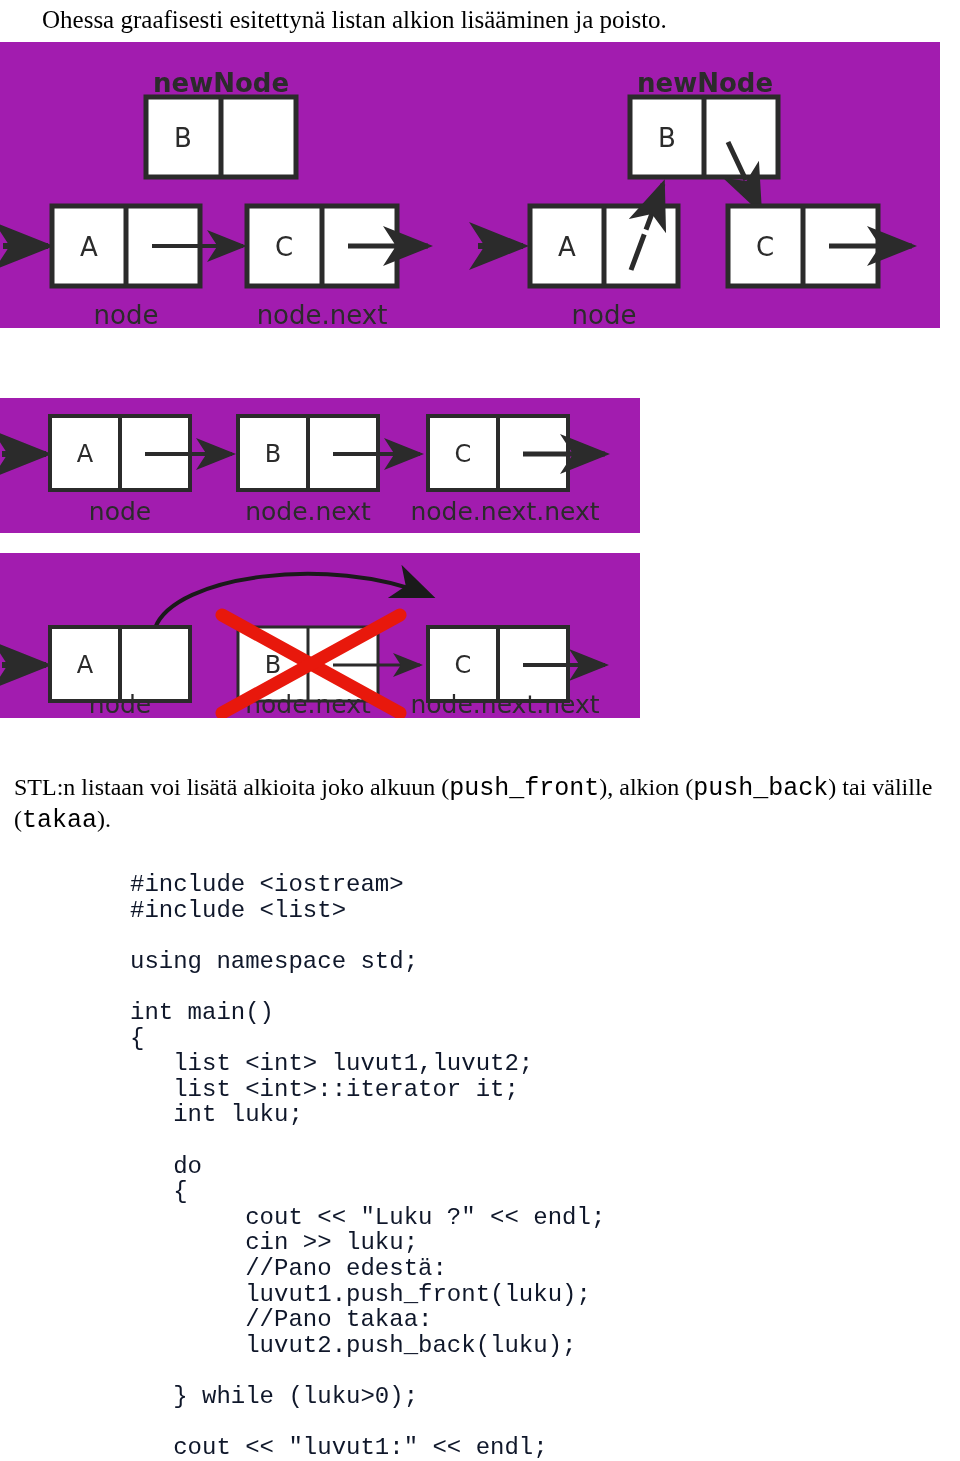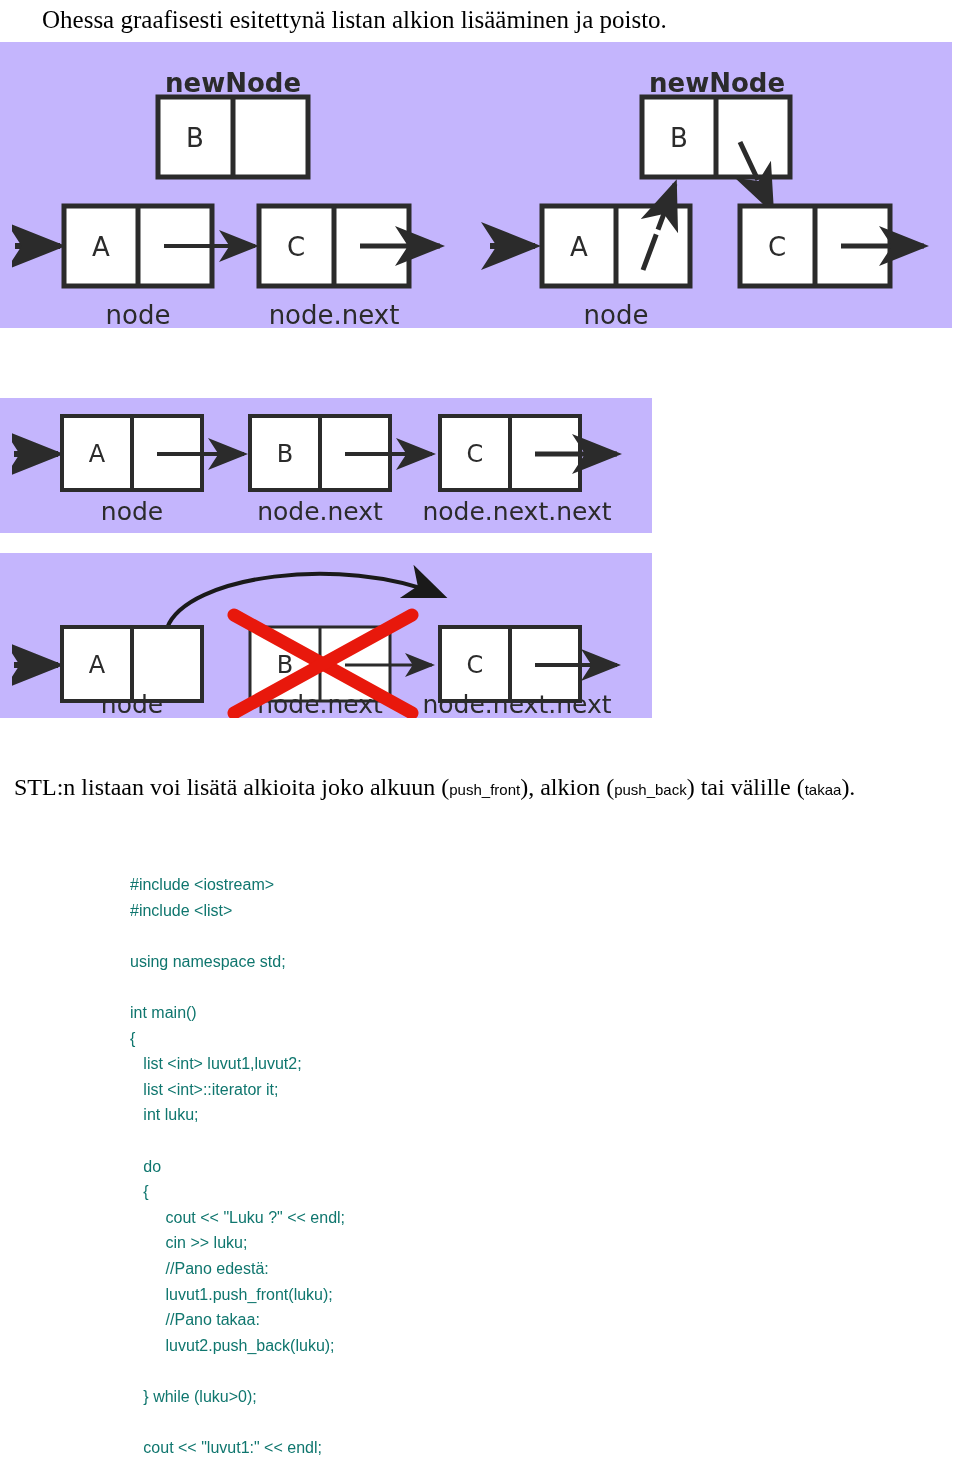--- a/index.html
+++ b/index.html
@@ -29,22 +29,21 @@
     width: 930px;
     font-size: 25px;
     line-height: 32px;
     font-family: "Liberation Serif", "DejaVu Serif", serif;
     margin-left: 28px;
   }
 
   
   .figure {
     position: absolute;
-    background: #c4b5fd;
-    padding-left: 12px;
+    background: #a21caf;
   }
   #figure-insert-before-after {
     left: 0px;
     top: 42px;
     width: 940px;
     height: 286px;
   }
   #figure-list-three {
     left: 0px;
     top: 398px;
@@ -66,35 +65,35 @@
     position: absolute;
     left: 14px;
     top: 772px;
     width: 934px;
     font-size: 24px;
     line-height: 31px;
     font-family: "Liberation Serif", "DejaVu Serif", serif;
   }
   .body-par code,
   .mono {
-    font-family: Liberation Sans, sans-serif;
-    font-size: 15px;
+    font-family: Liberation Mono, monospace;
+    font-size: 25px;
   }
 
   
   .code-block {
     position: absolute;
     left: 130px;
     top: 872px;
     width: 800px;
-    font-family: Liberation Sans, sans-serif;
-    font-size: 16px;
+    font-family: Liberation Mono, monospace;
+    font-size: 24px;
     line-height: 25.6px;
     white-space: pre;
-    color: #0f766e;
+    color: #0f172a;
   }
   .code-line {
     min-height: 25.6px;
   }
 </style>
 </head>
 <body>
 
 <div class="page">
 

